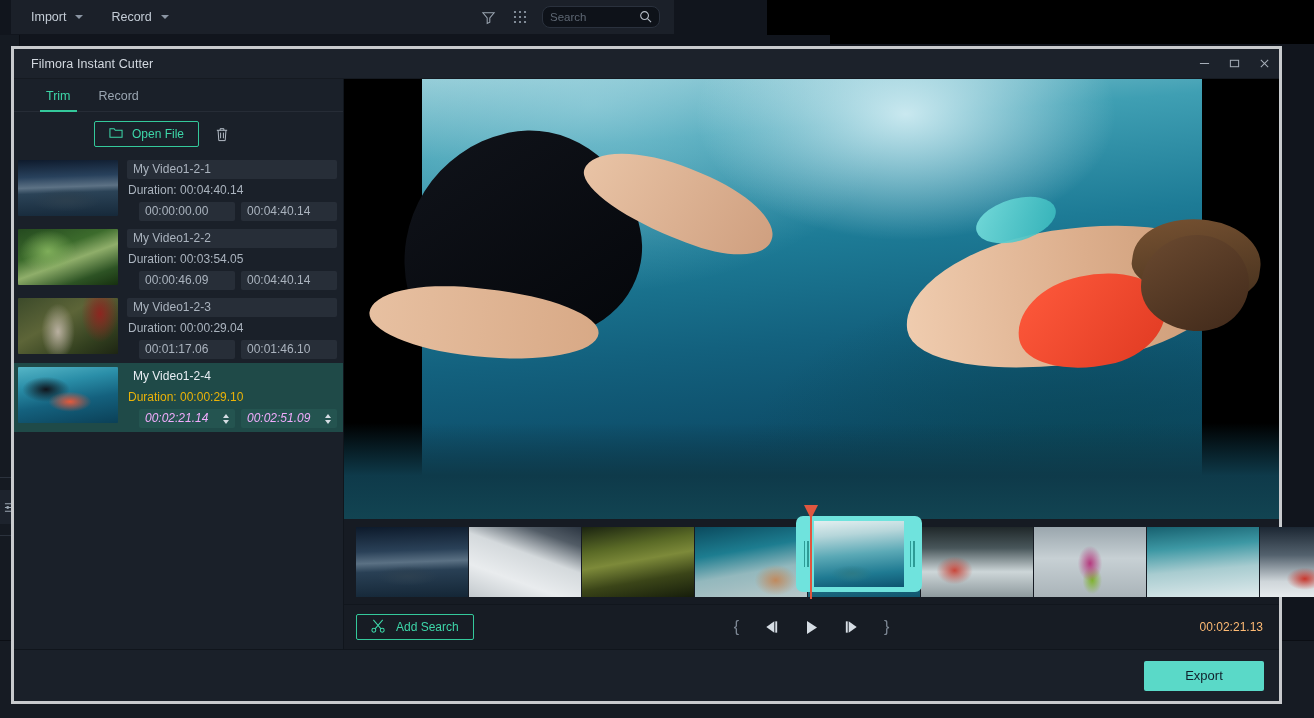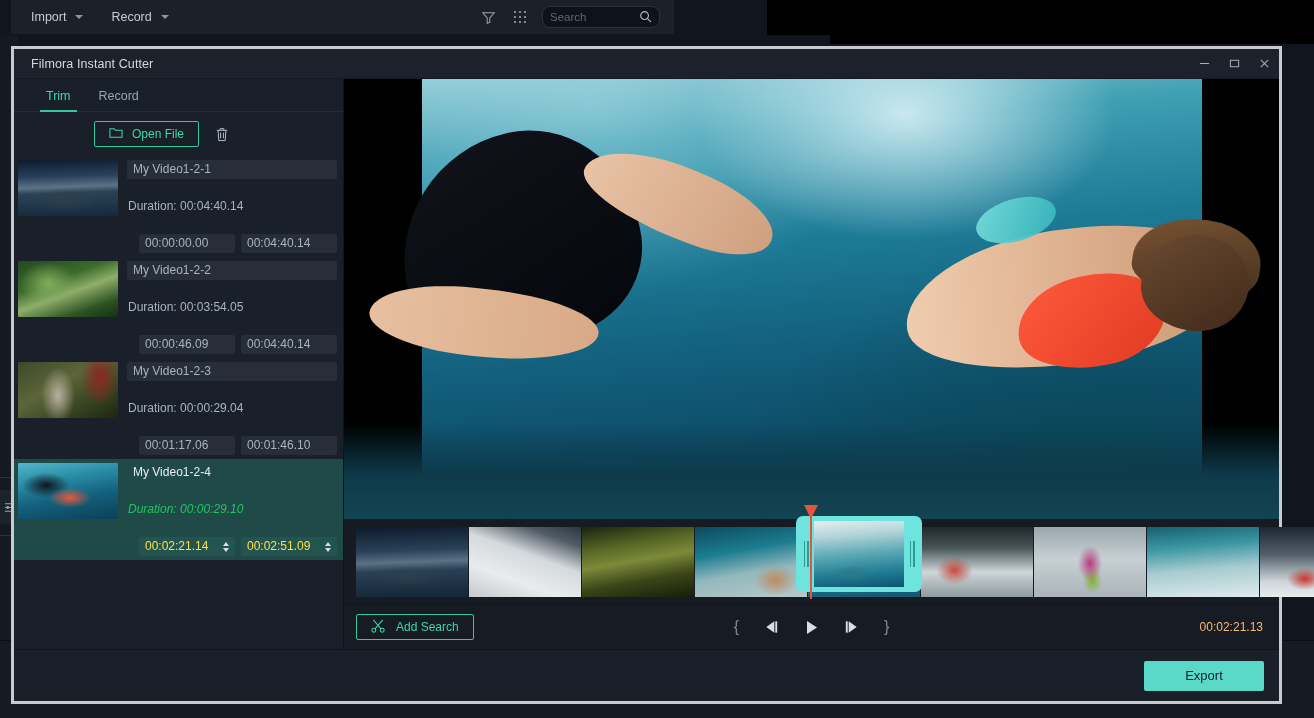--- a/index.html
+++ b/index.html
@@ -83,35 +83,35 @@
     height:26px; padding:4px 14px; color:#3dd6a8; font-size:12px;
   }
   #trash-btn { color:#b6bec8; display:flex; align-items:center; }
 
   #clip-list { flex:1; overflow:hidden; }
   .clip {
     display:flex; gap:9px; padding:4px 6px 4px 4px; align-items:flex-start;
   }
   .clip.selected { background:#1f4a48; }
   .thumb { width:100px; height:56px; flex:0 0 100px; border-radius:1px; background-size:cover; background-position:center; }
-  .clip-info { flex:1; display:flex; flex-direction:column; gap:19px; min-width:0; }
+  .clip-info { flex:1; display:flex; flex-direction:column; gap:3px; min-width:0; }
   .clip-name {
     background:#272e38; border-radius:2px; height:19px; line-height:19px;
     padding:0 6px; font-size:12px; color:#aab3be;
   }
   .clip.selected .clip-name { background:transparent; color:#e8eef4; }
   .clip-dur { font-size:12px; color:#aab3be; padding:0 1px; height:17px; line-height:17px; }
-  .clip.selected .clip-dur { color:#22c55e;font-style:italic; }
+  .clip.selected .clip-dur { color:#eab308; }
   .clip-times { display:flex; gap:6px;padding-left:12px; }
   .time-box {
     background:#272e38; border-radius:2px; height:19px; line-height:19px;
     font-size:12px; color:#aab3be; padding:0 6px; flex:1;
     display:flex; align-items:center; justify-content:space-between;
   }
-  .clip.selected .time-box { background:#245450; color:#fde047; }
+  .clip.selected .time-box { background:#245450; color:#f0abfc;font-style:italic; }
   .spin { display:flex; flex-direction:column; gap:2px; margin-left:6px; }
   .spin i { display:block; width:0;height:0;border-left:3px solid transparent;border-right:3px solid transparent; }
   .spin i.up { border-bottom:4px solid #d6dde4; }
   .spin i.dn { border-top:4px solid #d6dde4; }
 
   
   #right-panel { flex:1; display:flex; flex-direction:column; background:#171c24; min-width:0; }
   #preview { flex:1; background:#000; position:relative; overflow:hidden; min-height:0;
              display:flex; align-items:center; justify-content:center; }
   #preview-video {

